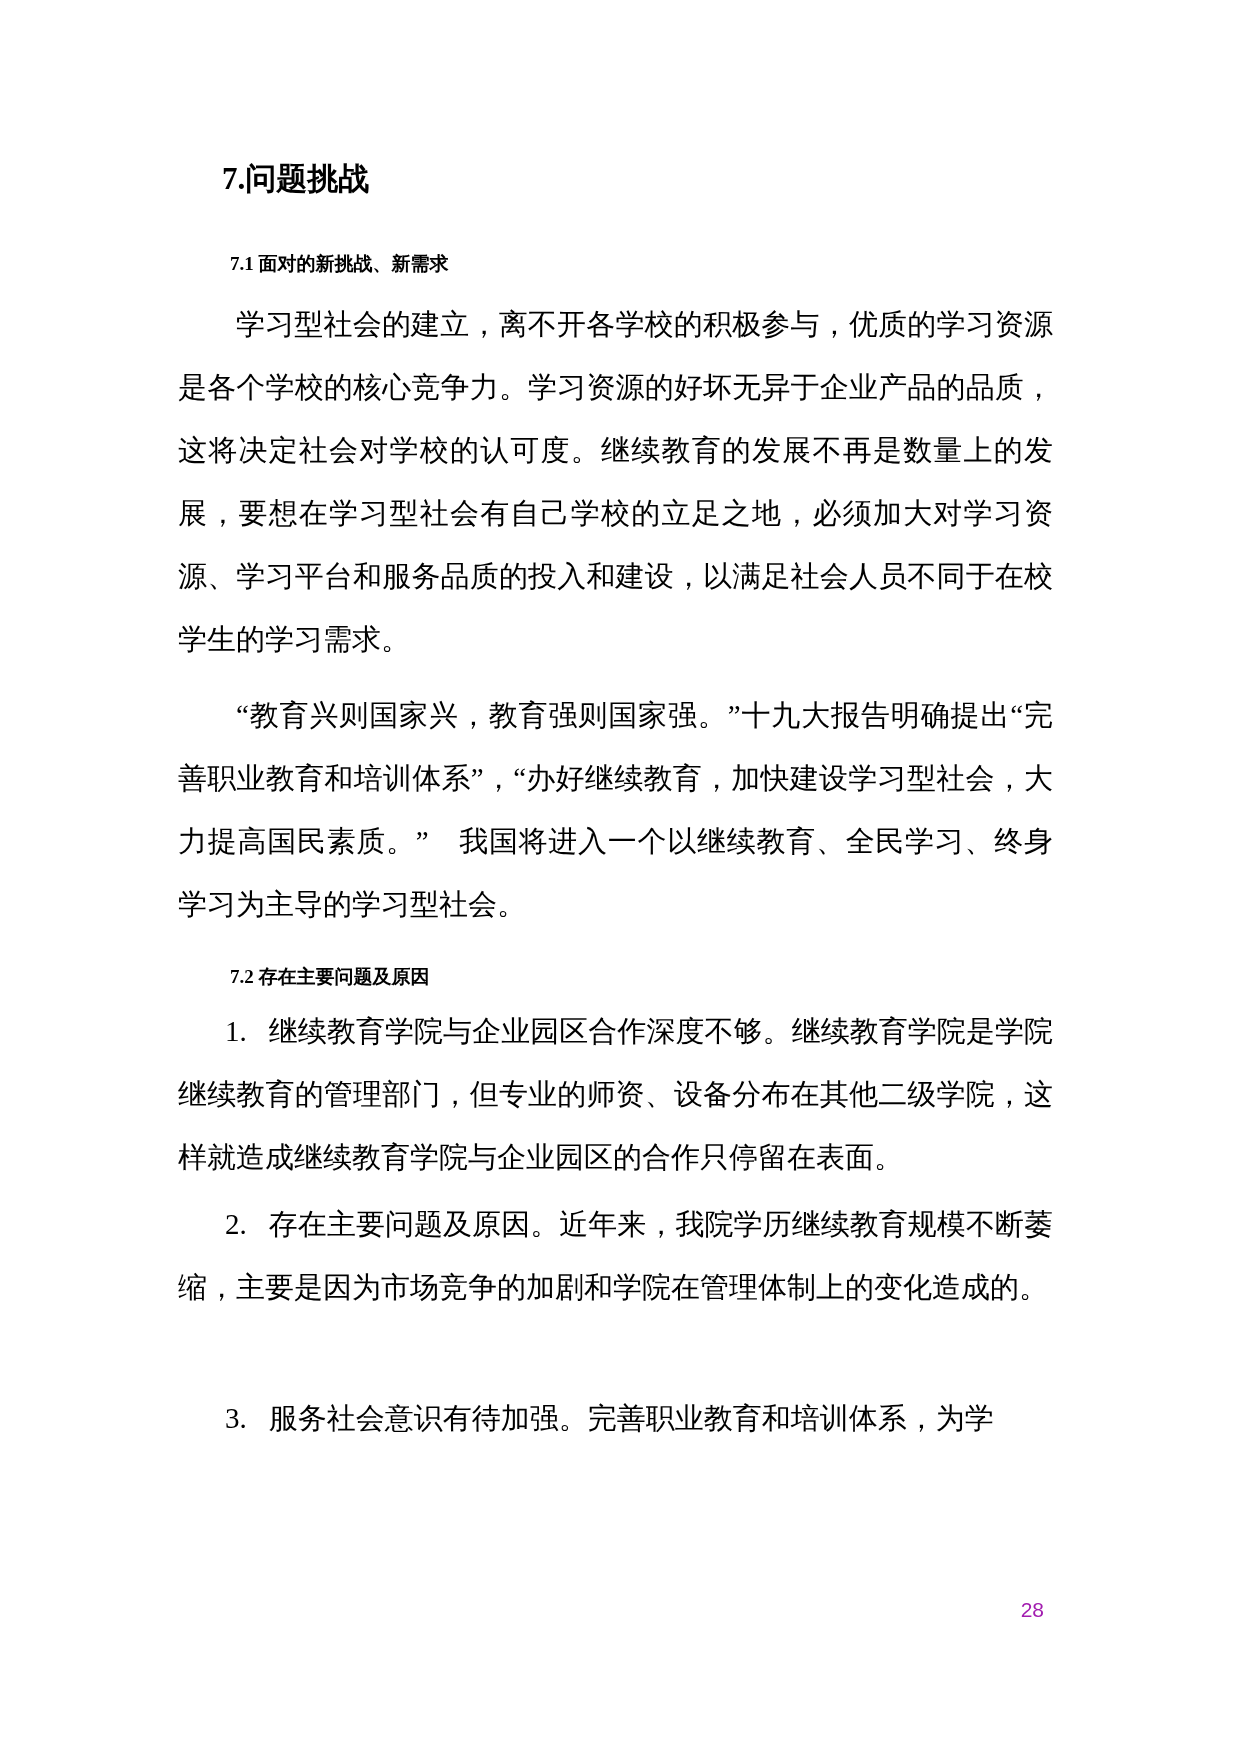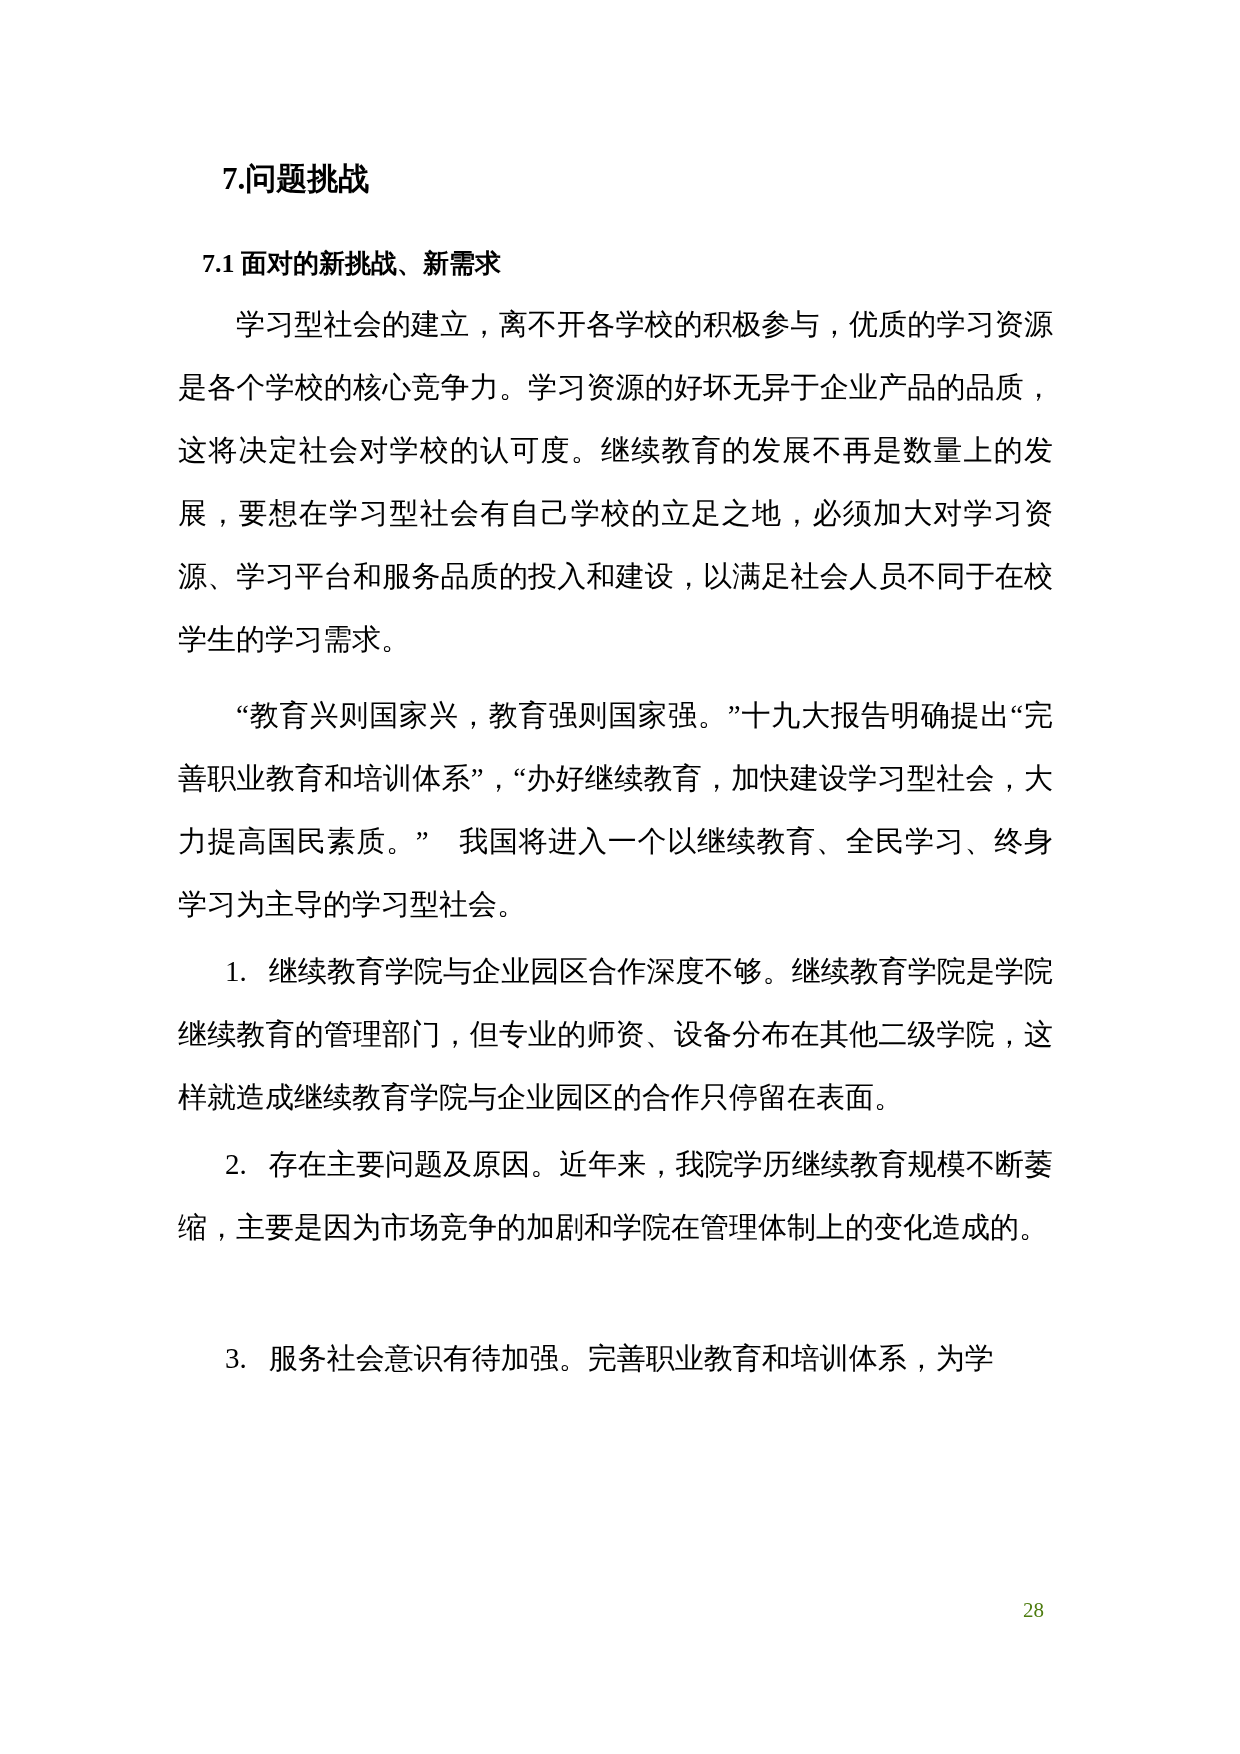--- a/index.html
+++ b/index.html
@@ -20,24 +20,24 @@
     font-size: 29px;
     color: #000000;
   }
   .h1 {
     font-size: 31px;
     font-weight: bold;
     line-height: 38px;
     margin: 160px 0 0 44px;
   }
   .h2 {
-    font-size: 26px;
+    font-size: 19px;
     font-weight: bold;
     line-height: 38px;
-    margin: 0 0 0 24px;
+    margin: 0 0 0 52px;
   }
   .h2-71 { margin-top: 47px; }
   .h2-72 { margin-top: 22px; }
   .para {
     margin: 0;
     text-align: justify;
     line-height: 63px;
     text-indent: 58px;
   }
   .p1 { margin-top: 13px; min-height: 252px; }
@@ -45,39 +45,40 @@
   .p3 { margin-top: 16px; min-height: 126px; }
   .item { text-indent: 47px; }
   .item-1 { margin-top: 4px; min-height: 189px; }
   .item-2 { margin-top: 4px; min-height: 189px; }
   .item-3 { margin-top: 5px; min-height: 63px; }
   .num { padding-right: 22px; }
   .page-number {
     position: absolute;
     right: 187px;
     top: 1598px;
-    font-family: Liberation Serif, serif;
+    font-family: Liberation Sans, sans-serif;
     font-size: 21px;
-    color: #4d7c0f;
+    color: #a21caf;
   }
 </style>
 </head>
 <body>
 
 <div class="page">
   <div class="content">
 
     <h1 class="h1">7.问题挑战</h1>
 
     <h2 class="h2 h2-71">7.1 面对的新挑战、新需求</h2>
 
     <p class="para p2">学习型社会的建立，离不开各学校的积极参与，优质的学习资源是各个学校的核心竞争力。学习资源的好坏无异于企业产品的品质，这将决定社会对学校的认可度。继续教育的发展不再是数量上的发展，要想在学习型社会有自己学校的立足之地，必须加大对学习资源、学习平台和服务品质的投入和建设，以满足社会人员不同于在校学生的学习需求。</p>
 
     <p class="para p1">“教育兴则国家兴，教育强则国家强。”十九大报告明确提出“完善职业教育和培训体系”，“办好继续教育，加快建设学习型社会，大力提高国民素质。”　我国将进入一个以继续教育、全民学习、终身学习为主导的学习型社会。</p>
 
+    <h2 class="h2 h2-72">7.2 存在主要问题及原因</h2>
 
 
     <p class="para item item-1"><span class="num">1.</span><span>继续教育学院与企业园区合作深度不够。继续教育学院是学院继续教育的管理部门，但专业的师资、设备分布在其他二级学院，这样就造成继续教育学院与企业园区的合作只停留在表面。</span></p>
 
     <p class="para item item-2"><span class="num">2.</span><span>存在主要问题及原因。近年来，我院学历继续教育规模不断萎缩，主要是因为市场竞争的加剧和学院在管理体制上的变化造成的。</span></p>
 
     <p class="para item item-3"><span class="num">3.</span><span>服务社会意识有待加强。完善职业教育和培训体系，为学</span></p>
 
   </div>
 

